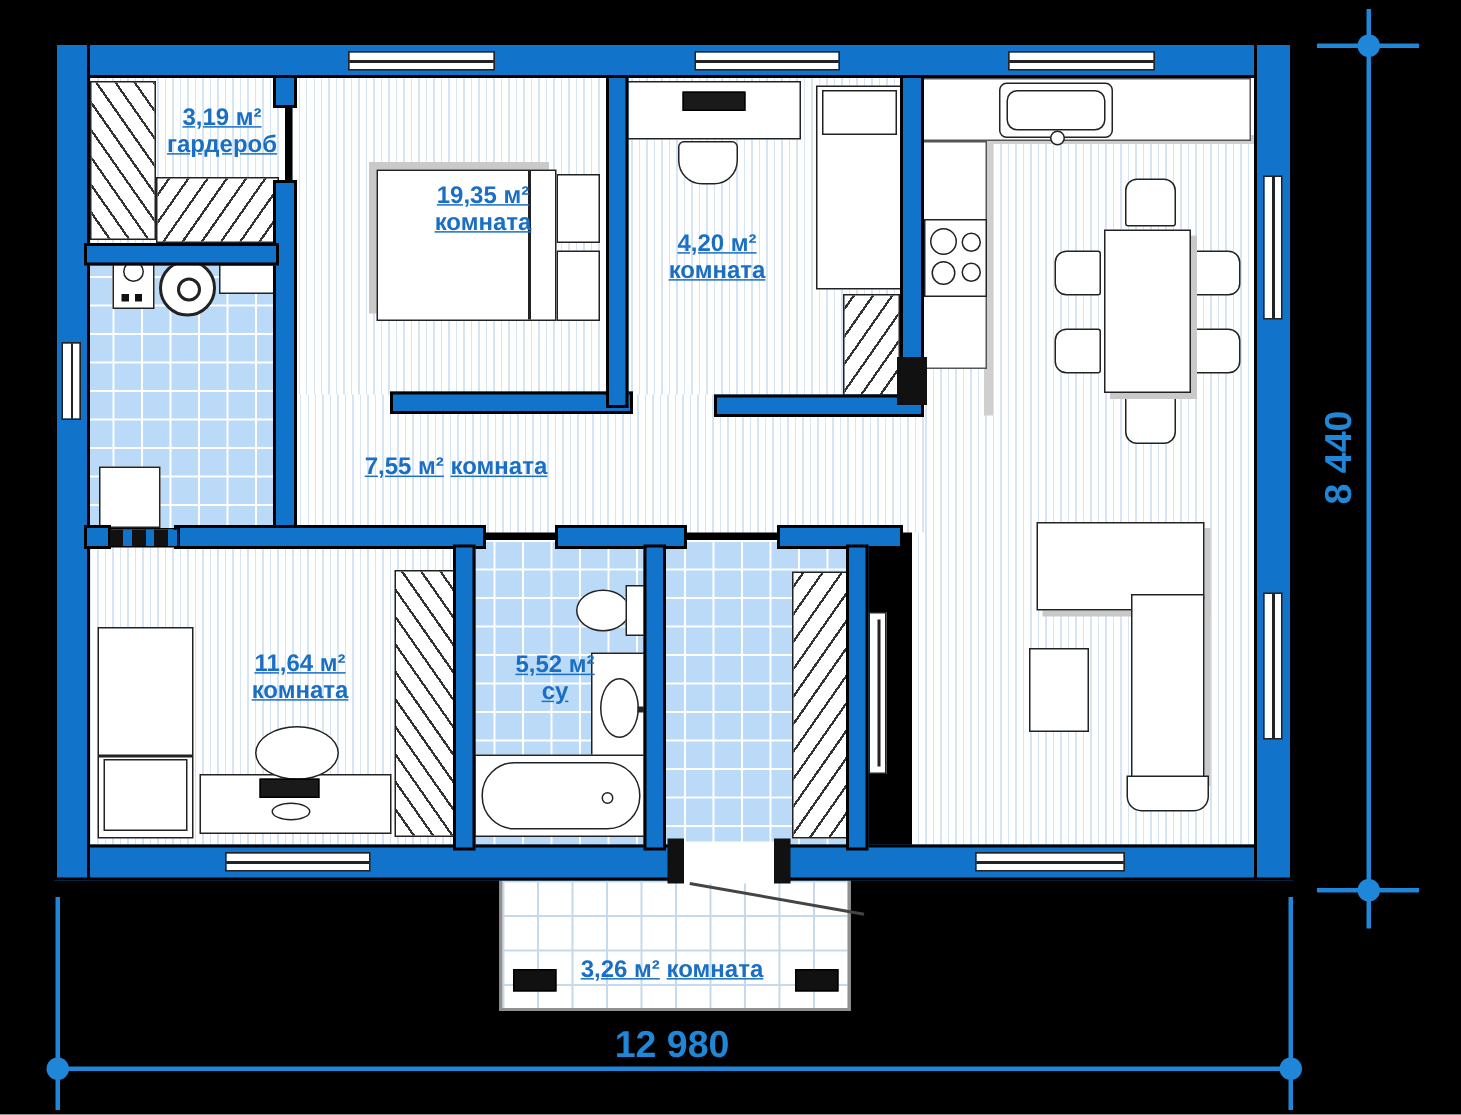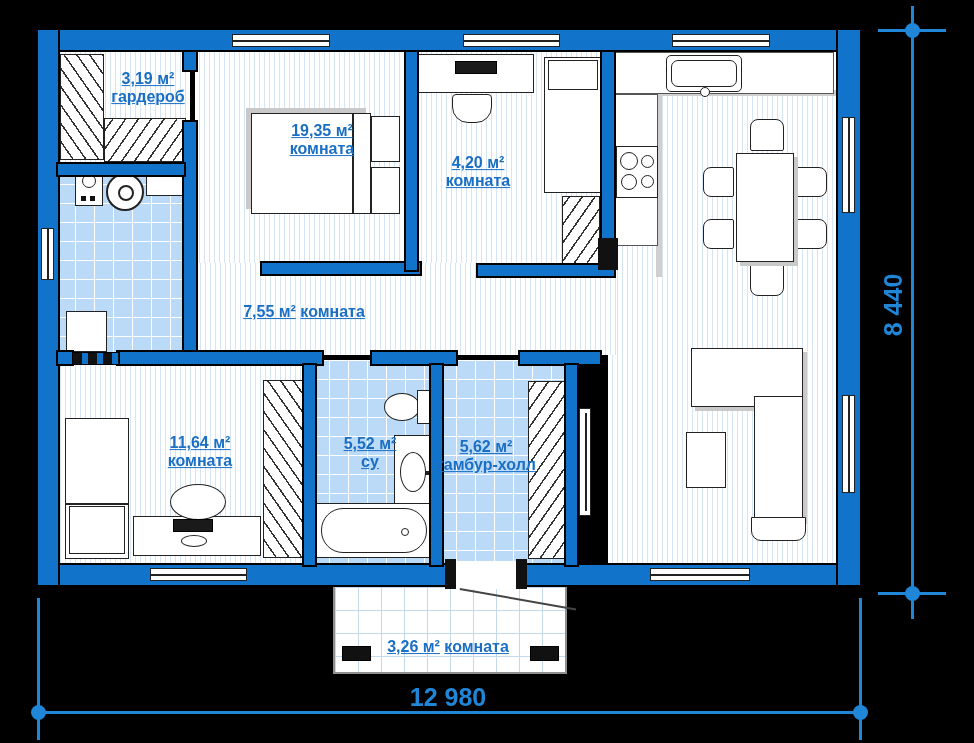--- a/index.html
+++ b/index.html
@@ -202,24 +202,20 @@
     <span>комната</span>
   </div>
   <div class="label" style="left:200px;top:452px;">
     <span>11,64 м²</span><br>
     <span>комната</span>
   </div>
   <div class="label" style="left:370px;top:453px;">
     <span>5,52 м²</span><br>
     <span>су</span>
   </div>
-  <div class="label" style="left:486px;top:456px;">
-    <span>5,62 м²</span><br>
-    <span>тамбур-холл</span>
-  </div>
   <div class="label" style="left:448px;top:647px;">
     <span>3,26 м²</span>
     <span>комната</span>
   </div>
 
   <div class="dimline" style="left:38px;top:711px;width:824px;height:2.5px;"></div>
   <div class="dimline" style="left:37px;top:598px;width:2.5px;height:142px;"></div>
   <div class="dimline" style="left:859px;top:598px;width:2.5px;height:142px;"></div>
   <div class="dimdot" style="left:31px;top:705px;"></div>
   <div class="dimdot" style="left:853px;top:705px;"></div>

